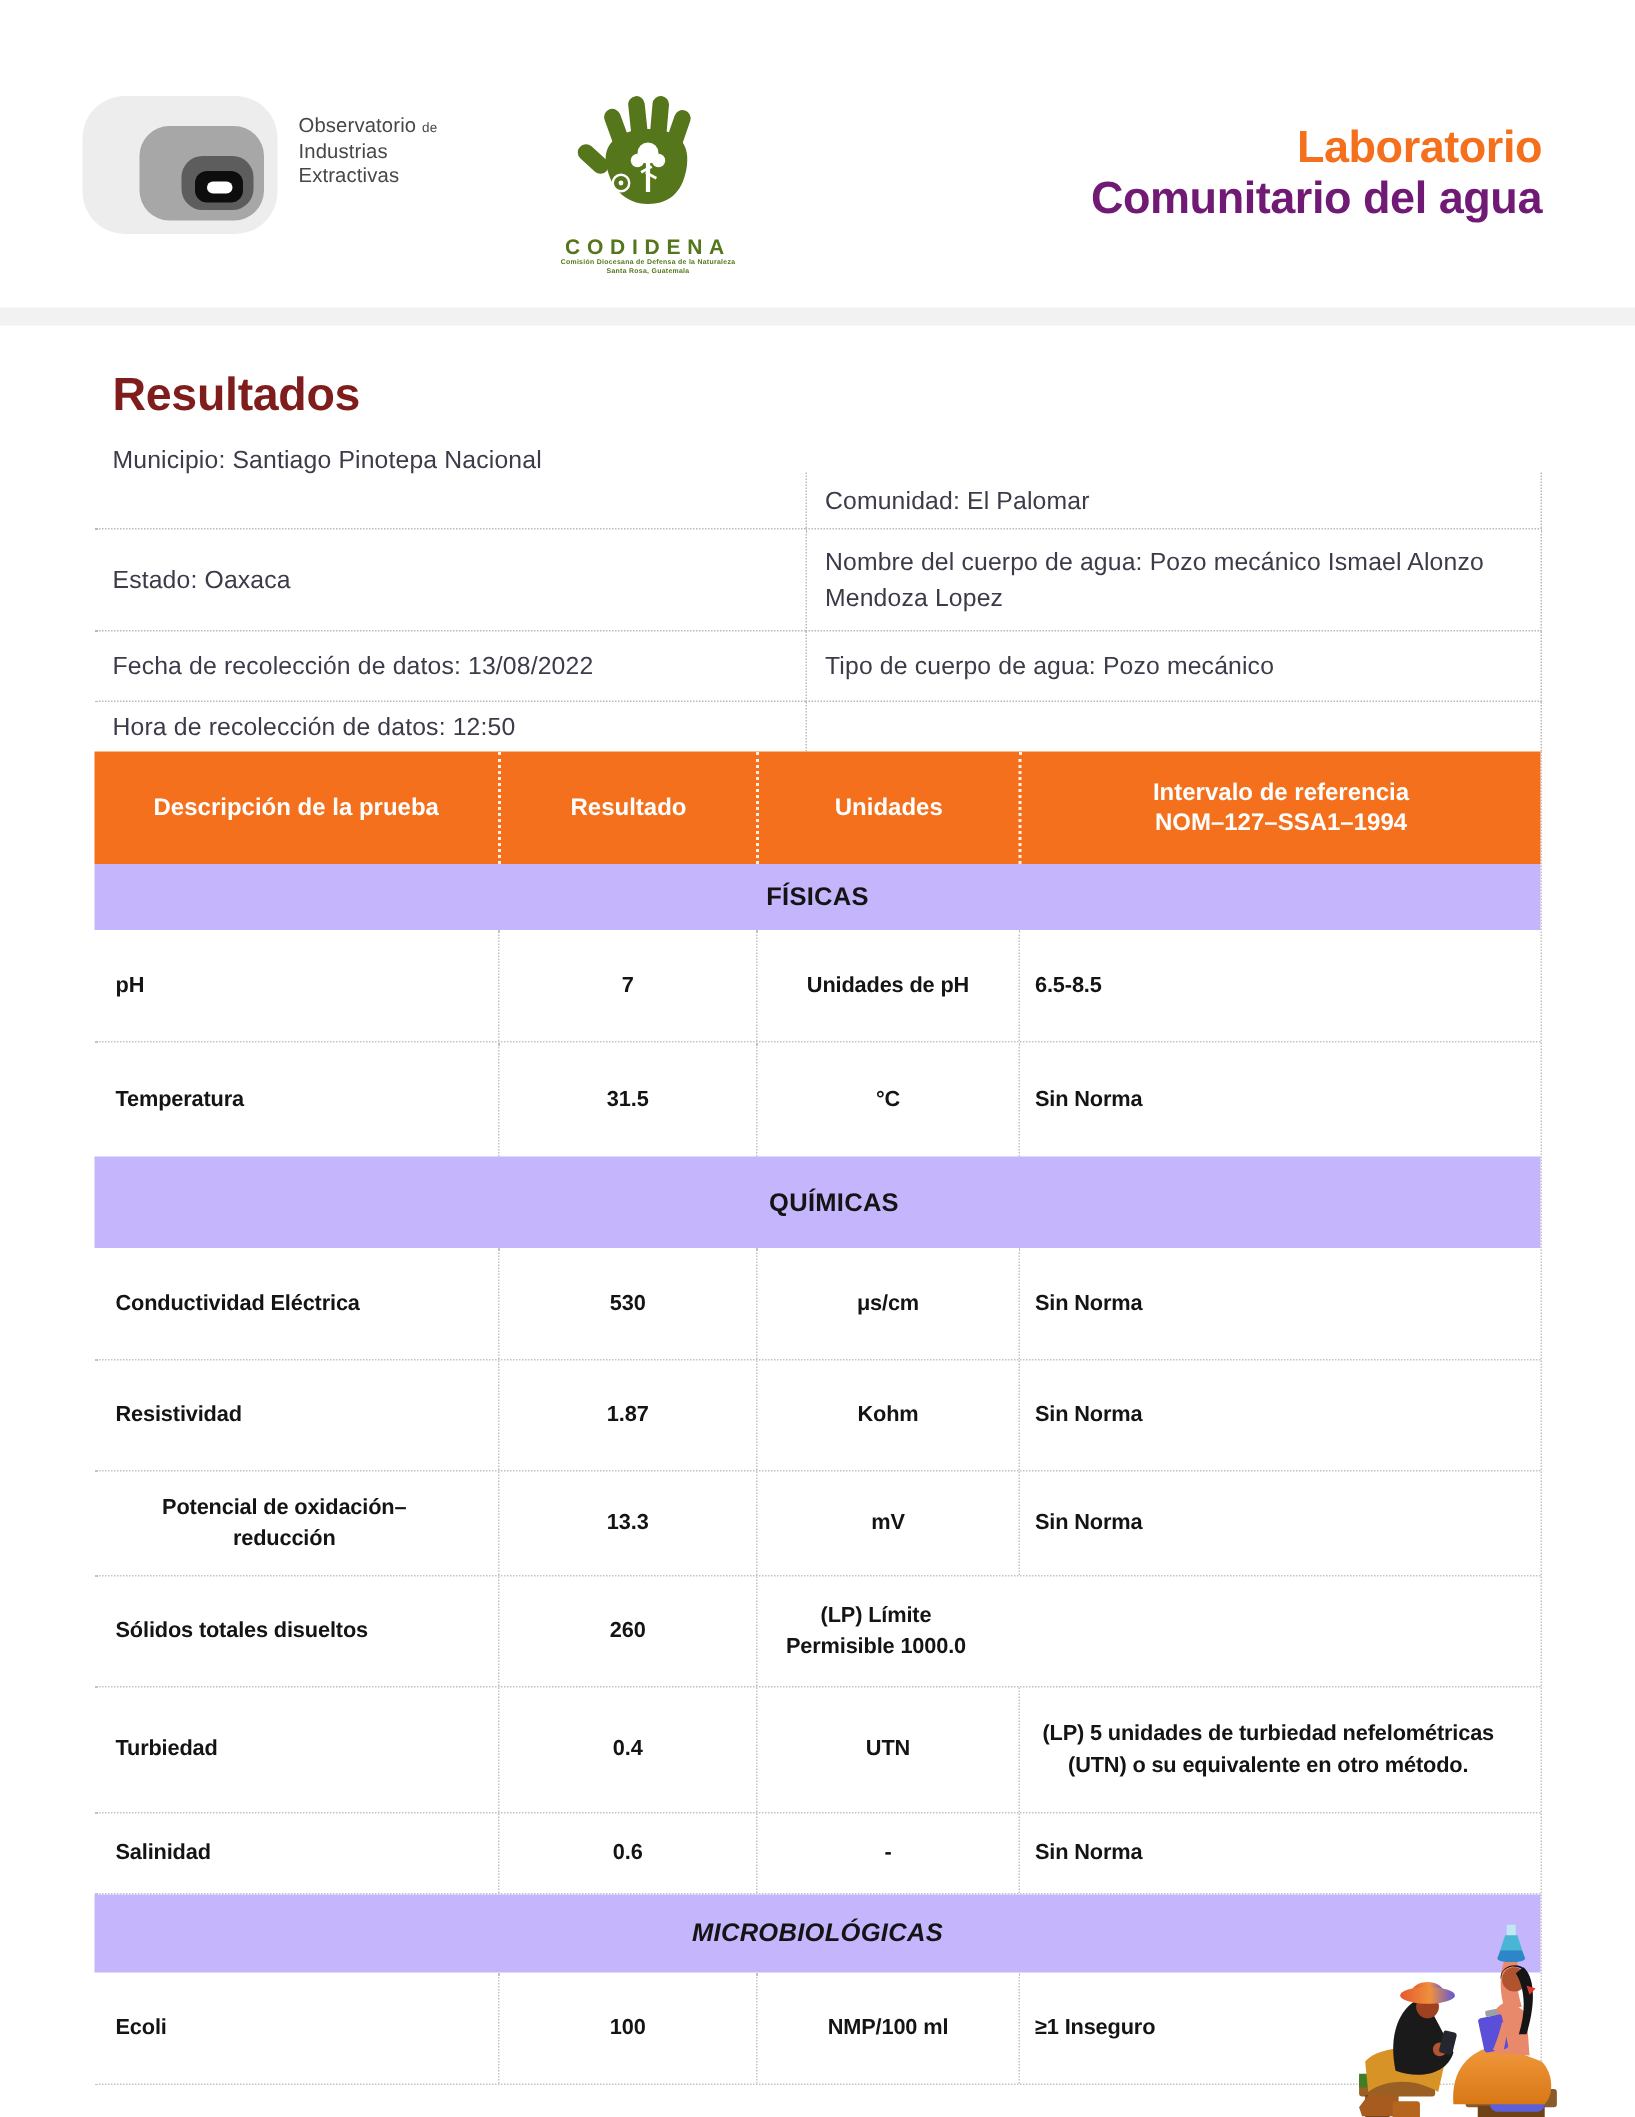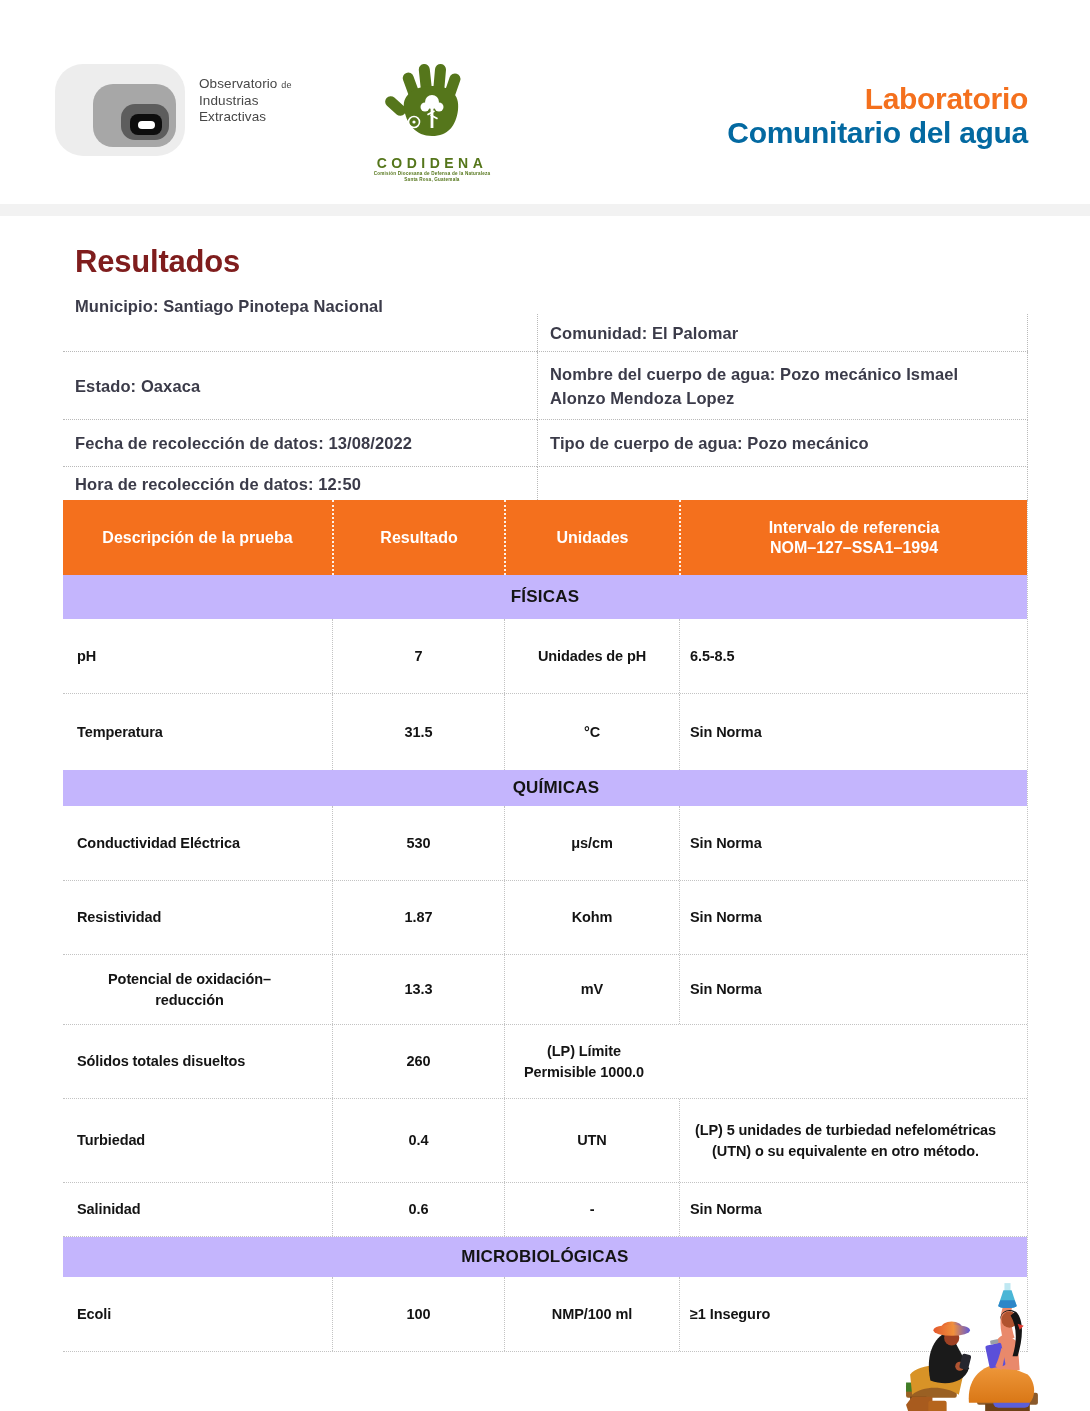--- a/index.html
+++ b/index.html
@@ -20,45 +20,45 @@
 
   .oie-text { margin:12px 0 0 14px; font-size:13.5px; line-height:16px; color:#474747; font-weight:500; letter-spacing:.1px; width:120px; }
   .oie-text .sm { font-size:9px; }
 
   .codidena { margin:0 0 0 48px; width:130px; text-align:center; color:#55761b; }
   .cod-name { font-size:14px; font-weight:700; letter-spacing:4.5px; margin-top:1px; }
   .cod-sub { font-size:4.6px; line-height:5.6px; font-weight:600; letter-spacing:.2px; }
 
   .lab-title { flex:1; text-align:right; padding-top:18px; line-height:34px; font-weight:700; font-size:30px; letter-spacing:-.3px; }
   .lab-orange { color:#f4701d; }
-  .lab-black { color:#0369a1; }
+  .lab-black { color:#701a75; }
 
   .gray-band { margin-top:22px; height:12px; background:#f2f2f2; }
 
   
   .main { padding:0 0 0 63px; }
   h1.res-title { margin:28px 0 8px 12px; font-size:31px; font-weight:700; color:#7f1d1d; letter-spacing:-.2px; }
 
   .info-grid { width:965px; display:grid; grid-template-columns:474px 491px; grid-template-rows:64px 68px 47px 33px; }
-  .ic { font-size:16.5px; color:#3b3b49; font-weight:700; letter-spacing:.1px; display:flex; align-items:center; padding:0 12px; line-height:24px; }
+  .ic { font-size:16.5px; color:#3b3b49; font-weight:400; letter-spacing:.1px; display:flex; align-items:center; padding:0 12px; line-height:24px; }
   .dotb { border-bottom:1.5px dotted #b9b9b9; }
   .dotl { border-left:1.5px dotted #b9b9b9; }
   .dotr { border-right:1.5px dotted #b9b9b9; }
   .r1l { align-items:flex-start; padding-top:6px; }
   .r1r { position:relative; padding:0; align-items:stretch; }
   .r1r .inner { position:absolute; left:0; right:0; top:26px; bottom:0; border-left:1.5px dotted #b9b9b9; border-right:1.5px dotted #b9b9b9; display:flex; align-items:center; padding:0 12px; }
 
   
   .table { width:965px; border-right:1.5px dotted #c3c3c3; }
   .thead { display:grid; grid-template-columns:269px 172px 175px 1fr; background:#f4701d; height:75px; }
   .hc { display:flex; flex-direction:column; align-items:center; justify-content:center; color:#ffffff; font-weight:700; font-size:16px; text-align:center; line-height:20px; }
   .hc + .hc { border-left:2px dotted rgba(255,255,255,.9); }
 
   .tband { background:#c4b5fd; display:flex; align-items:center; justify-content:center; font-weight:700; font-size:17px; color:#141414; letter-spacing:.2px; }
-  .band-fis { height:44px; } .band-qui { height:36px;padding-left:22px; } .band-mic { height:40px; }
+  .band-fis { height:44px; } .band-qui { height:61px;padding-left:22px; } .band-mic { height:52px;font-style:italic; }
 
   .trow { display:grid; grid-template-columns:269px 172px 175px 1fr; border-bottom:1.5px dotted #c3c3c3; min-height:74px; }
   .trow.nobb { border-bottom:none; }
   .trow.h84 { min-height:84px; } .trow.h54 { min-height:54px; } .trow.h76 { min-height:76px; } .trow.h70 { min-height:70px; } .trow.h75 { min-height:75px; }
   .c { display:flex; align-items:center; font-weight:700; font-size:14.5px; color:#141414; line-height:21px; letter-spacing:-.1px;text-align:center; }
   .c + .c { border-left:1.5px dotted #c3c3c3; }
   .c.name { padding:8px 30px 8px 14px; }
   .c.center { justify-content:center; text-align:center; padding:8px 6px; }
   .c.ref { padding:8px 26px 8px 10px; }
 

